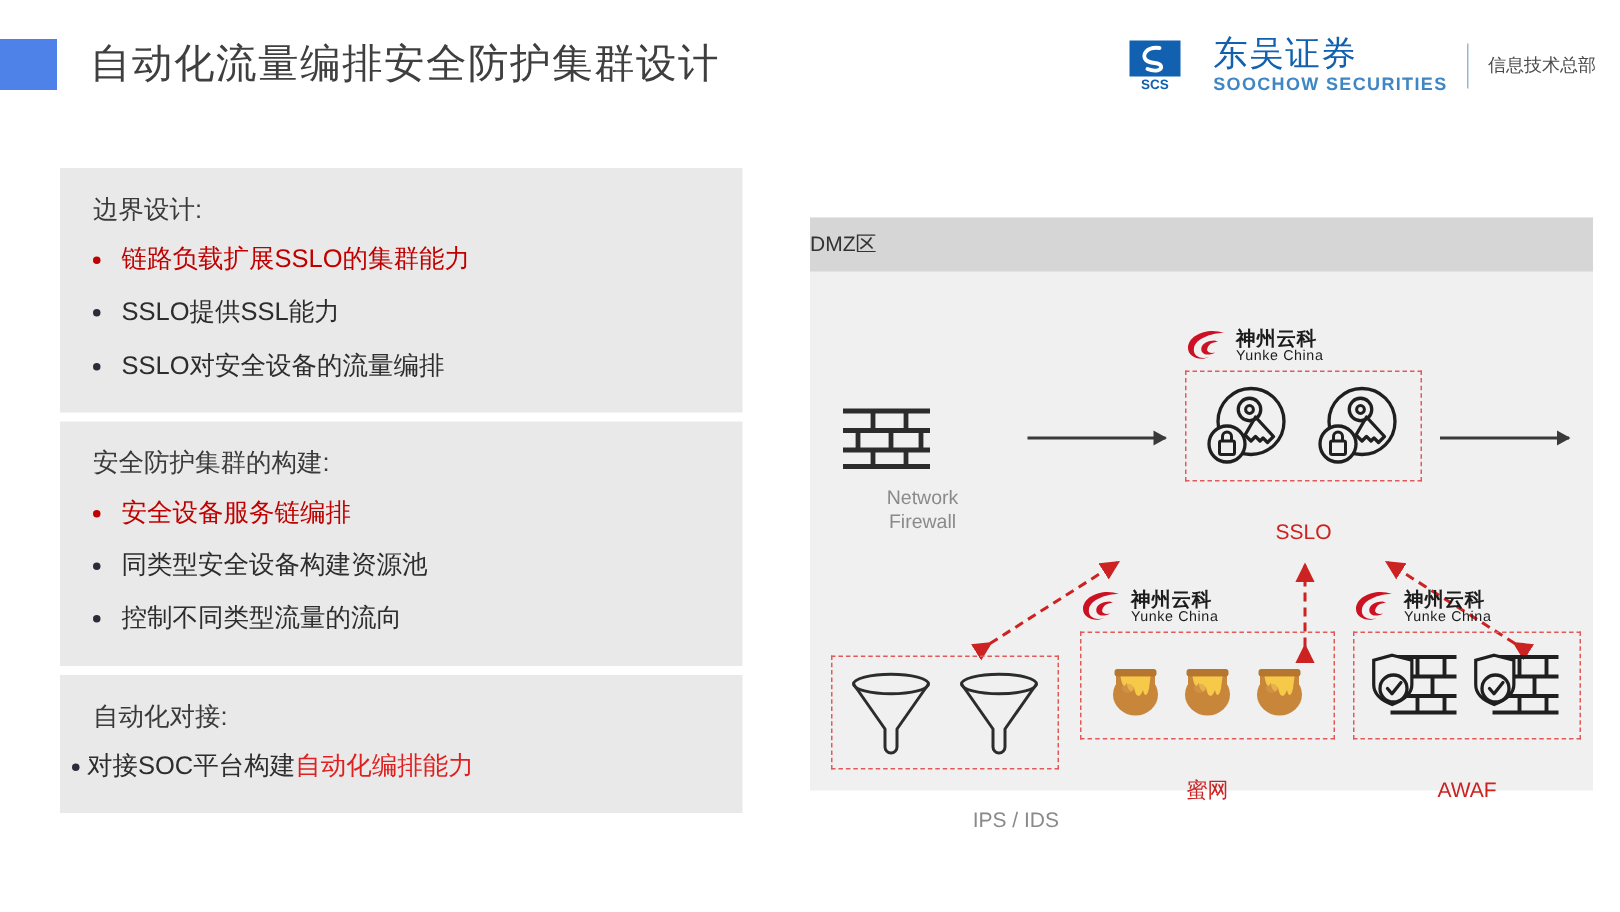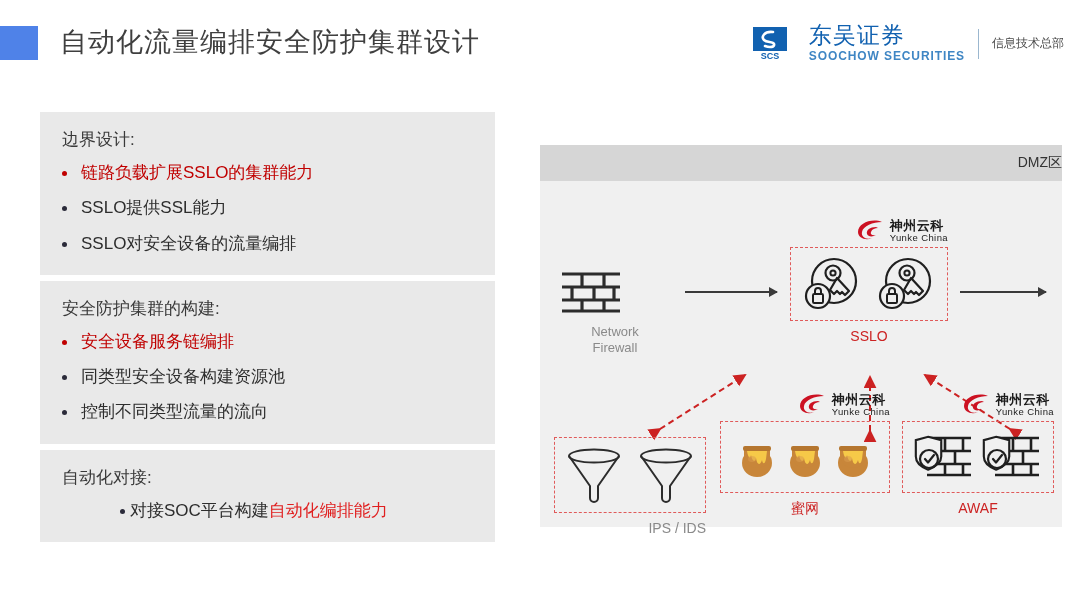--- a/index.html
+++ b/index.html
@@ -26,47 +26,47 @@
   
   .panels{position:absolute;left:40px;top:112px;width:455px;}
   .panel{background:#e9e9e9;padding:12px 0 14px 0;margin-bottom:6px;}
   .panel-title{font-size:17px;color:#3a3a3a;padding:4px 0 4px 22px;}
   .bullet-row{display:flex;align-items:flex-start;padding:7px 0 7px 22px;}
   .bullet-dot{width:5px;height:5px;border-radius:50%;background:#2b2b3a;margin-top:9px;
     margin-right:14px;flex:0 0 auto;}
   .bullet-dot.red{background:#c00000;}
   .bullet-text{font-size:17px;color:#2d2d2d;line-height:1.25;}
   .bullet-text.red{color:#c00000;}
-  .bullet-row.tight{padding-left:32px;margin-left:48px;}
+  .bullet-row.tight{padding-left:8px;}
   .bullet-row.tight .bullet-dot{margin-right:5px;}
   .red-inline{color:#e02020;}
 
   
   .diagram{position:absolute;left:540px;top:145px;width:522px;height:382px;background:#f0f0f0;}
-  .dmz-bar{height:36px;background:#d6d6d6;display:flex;align-items:center;justify-content:flex-end;}
+  .dmz-bar{height:36px;background:#d6d6d6;display:flex;align-items:center;justify-content:flex-start;}
   .dmz-bar span{font-size:14px;color:#333;}
   .diagram-body{position:relative;width:100%;height:346px;}
 
   
   .node-fw{position:absolute;left:20px;top:85px;width:110px;text-align:center;}
   .node-label{font-size:13px;color:#8a8a8a;line-height:1.25;margin-top:8px;}
 
   
   .arrow-solid{position:absolute;height:2px;background:#3a3a3a;}
   .arrow-solid:after{content:"";position:absolute;right:-1px;top:-4px;
     border-left:9px solid #3a3a3a;border-top:5px solid transparent;border-bottom:5px solid transparent;}
 
   
   .grp{position:absolute;}
-  .vendor{display:flex;align-items:center;justify-content:flex-end;gap:4px;margin-bottom:3px;}
+  .vendor{display:flex;align-items:center;justify-content:flex-start;gap:4px;margin-bottom:3px;}
   .vendor-cn{font-size:13px;color:#1c1c1c;font-weight:bold;line-height:1.05;letter-spacing:.5px;}
   .vendor-en{font-size:9.5px;color:#1c1c1c;line-height:1.15;letter-spacing:.4px;}
   .dashbox{border:1px dashed #e05a5a;display:flex;align-items:center;justify-content:center;gap:16px;
     background:transparent;}
-  .grp-label{text-align:center;font-size:14px;margin-top:7px;}
+  .grp-label{text-align:center;font-size:14px;margin-top:25px;}
   .grp-label.red{color:#cc2222;}
   .grp-label.gray{color:#8a8a8a;text-align:right;}
 
   
   .dashed-layer{position:absolute;left:0;top:0;width:100%;height:100%;pointer-events:none;}
   svg{display:block;overflow:visible;}
 </style>
 </head>
 <body>
 

